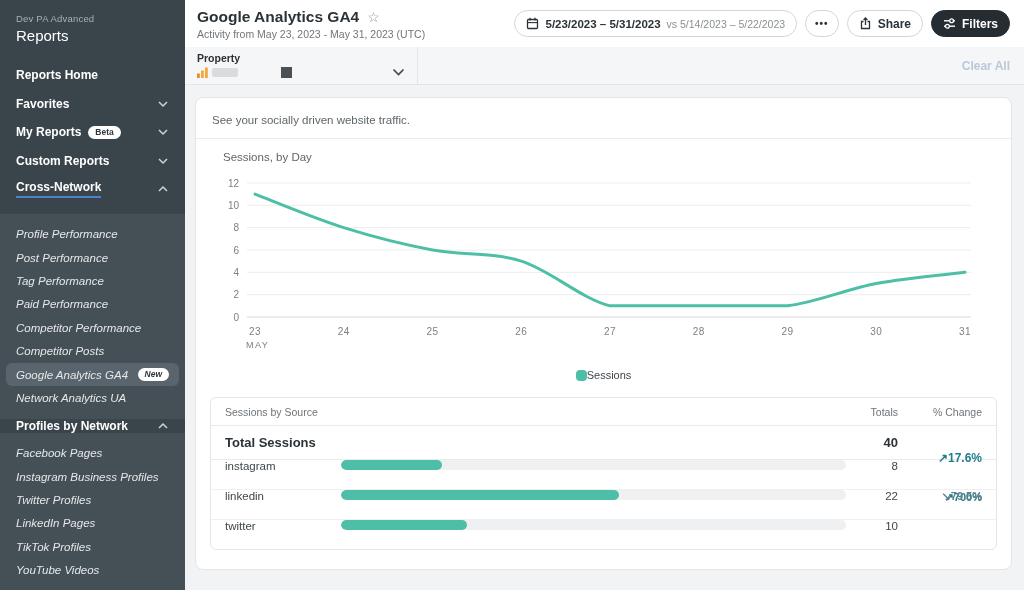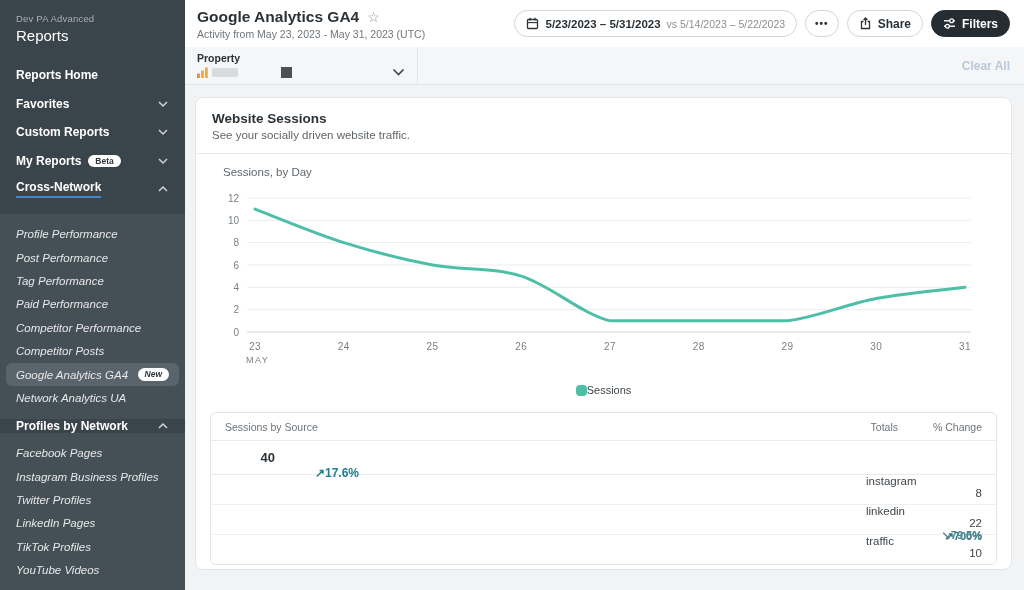--- a/index.html
+++ b/index.html
@@ -75,22 +75,22 @@
   .legend-label{font-size:11px;color:#3f464b;}
   
   .table{margin:16px 14px 0;border:1px solid #e3e6e8;border-radius:6px;overflow:hidden;}
   .t-head{display:flex;height:27px;align-items:center;padding:0 14px;
     border-bottom:1px solid #e8eaec;font-size:10.5px;color:#6e7479;}
   .t-total{display:flex;height:33px;align-items:center;padding:0 14px;
     border-bottom:1px solid #e8eaec;}
   .t-total .lbl{flex:1;font-size:13px;font-weight:bold;color:#2b3237;}
   .t-total .tot{width:50px;text-align:right;font-size:13px;font-weight:bold;color:#2b3237;}
   .t-total .chg{width:84px;text-align:right;font-size:12px;font-weight:bold;}
-  .t-row{display:flex;height:29px;align-items:flex-end;padding:0 14px;
-    border-bottom:1px solid #eef0f2;flex-direction:column;}
+  .t-row{display:flex;height:29px;align-items:flex-start;padding:0 14px;
+    border-bottom:1px solid #eef0f2;}
   .t-row:last-child{border-bottom:none;}
   .t-row .lbl{width:116px;font-size:11.5px;color:#3f464b;}
   .t-row .track{width:505px;height:10px;border-radius:5px;background:#eef0f1;overflow:hidden;}
   .t-row .fill{height:10px;border-radius:5px;}
   .t-row .sp{flex:1;}
   .t-row .tot{width:50px;text-align:right;font-size:11.5px;color:#3f464b;}
   .t-row .chg{width:84px;text-align:right;font-size:11px;font-weight:bold;}
   .th-src{flex:1;}
   .th-tot{width:50px;text-align:right;}
   .th-chg{width:84px;text-align:right;}
@@ -116,32 +116,32 @@
           <span>Favorites</span>
         </span>
         <span style="display: flex;">
           <svg width="12" height="10" viewBox="0 0 12 10">
             <path d="M2 3 L6 7 L10 3" fill="none" stroke="#cfd4d7" stroke-width="1.5"></path>
           </svg>
         </span>
       </div>
       <div class="sb-nav-row">
         <span class="grow">
-          <span>Custom Reports</span>
+          <span>My Reports</span>
+          <span class="sb-badge">Beta</span>
         </span>
         <span style="display: flex;">
           <svg width="12" height="10" viewBox="0 0 12 10">
             <path d="M2 3 L6 7 L10 3" fill="none" stroke="#cfd4d7" stroke-width="1.5"></path>
           </svg>
         </span>
       </div>
       <div class="sb-nav-row">
         <span class="grow">
-          <span>My Reports</span>
-          <span class="sb-badge">Beta</span>
+          <span>Custom Reports</span>
         </span>
         <span style="display: flex;">
           <svg width="12" height="10" viewBox="0 0 12 10">
             <path d="M2 3 L6 7 L10 3" fill="none" stroke="#cfd4d7" stroke-width="1.5"></path>
           </svg>
         </span>
       </div>
       <div class="sb-nav-row">
         <span class="grow">
           <span class="u-active">Cross-Network</span>
@@ -279,21 +279,20 @@
           </svg>
         </span>
       </div>
     </div>
     <span class="clear-all">Clear All</span>
   </div>
 
   <div class="content">
     <div class="card">
       <div class="card-head">
-        <div class="card-title">Website Sessions</div>
         <div class="card-sub">See your socially driven website traffic.</div>
       </div>
       <div class="chart-label">Sessions, by Day</div>
       <div class="chart-wrap">
         <svg id="chart" width="790" height="182" viewBox="0 0 790 182">
             <line x1="37" y1="146" x2="761" y2="146" stroke="#d5d8da" stroke-width="1"></line>
             <text x="29" y="149.5" text-anchor="end" font-size="10" fill="#7a8085" font-family="Liberation Sans, sans-serif">0</text>
             <line x1="37" y1="123.66666666666667" x2="761" y2="123.66666666666667" stroke="#ebedee" stroke-width="1"></line>
             <text x="29" y="127.16666666666667" text-anchor="end" font-size="10" fill="#7a8085" font-family="Liberation Sans, sans-serif">2</text>
             <line x1="37" y1="101.33333333333334" x2="761" y2="101.33333333333334" stroke="#ebedee" stroke-width="1"></line>
@@ -324,20 +323,21 @@
         <span class="legend-label">Sessions</span>
       </div>
 
       <div class="table">
         <div class="t-head">
           <span class="th-src">Sessions by Source</span>
           <span class="th-tot">Totals</span>
           <span class="th-chg">% Change</span>
         </div>
         <div class="t-total">
+          <span class="lbl">Total Sessions</span>
           <span class="tot">40</span>
           <span class="chg up" id="total-change">↗17.6%</span>
         </div>
         <div id="table-rows">
             <div class="t-row">
               <span class="lbl">instagram</span>
               <span class="track">
                 <span class="fill" style="display: block; background: rgb(78, 191, 167); width: 20%;"></span>
               </span>
               <span class="sp"></span>
@@ -347,21 +347,21 @@
             <div class="t-row">
               <span class="lbl">linkedin</span>
               <span class="track">
                 <span class="fill" style="display: block; background: rgb(78, 191, 167); width: 55%;"></span>
               </span>
               <span class="sp"></span>
               <span class="tot">22</span>
               <span class="chg down">↘79.5%</span>
             </div>
             <div class="t-row">
-              <span class="lbl">traffic</span>
+              <span class="lbl">twitter</span>
               <span class="track">
                 <span class="fill" style="display: block; background: rgb(78, 191, 167); width: 25%;"></span>
               </span>
               <span class="sp"></span>
               <span class="tot">10</span>
               <span class="chg up">↗66.7%</span>
             </div>
           </div>
       </div>
     </div>

